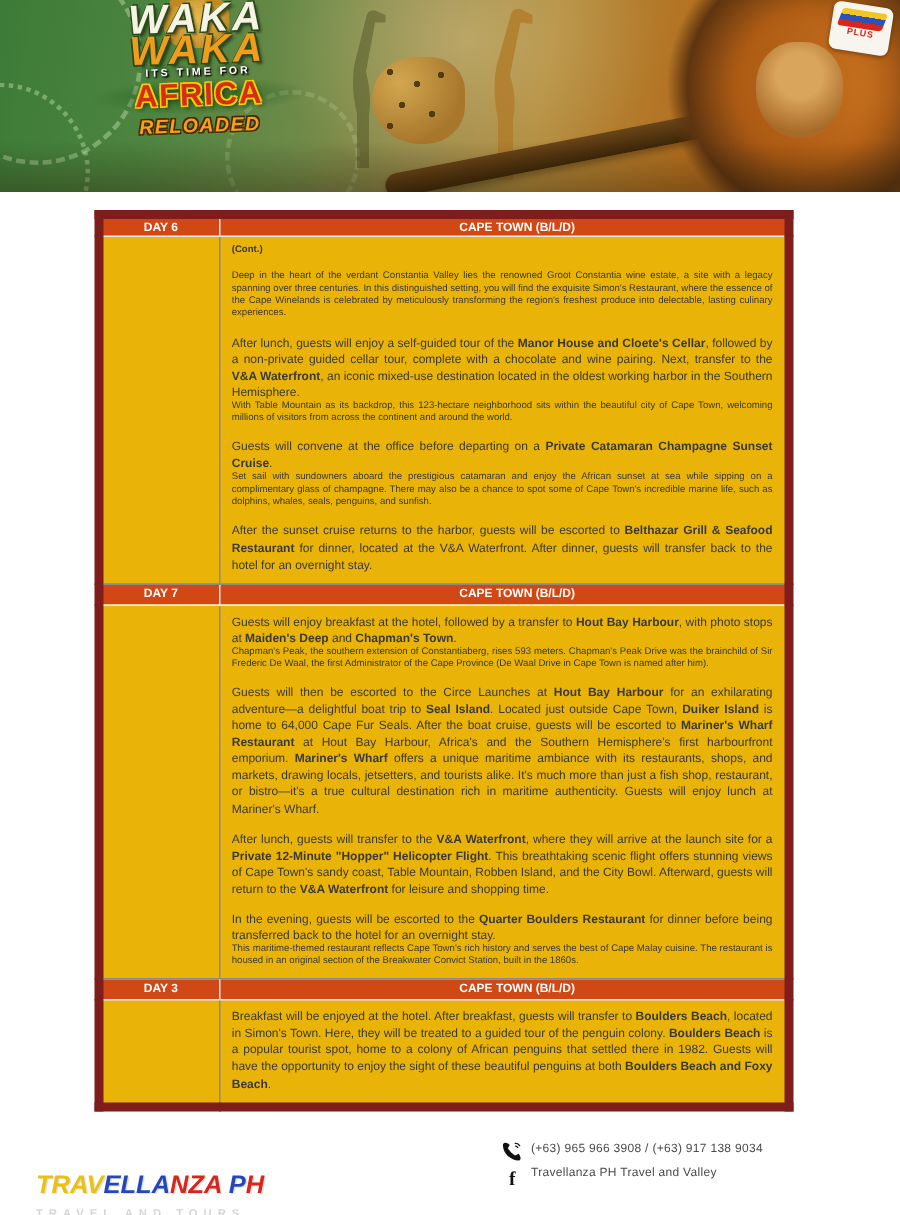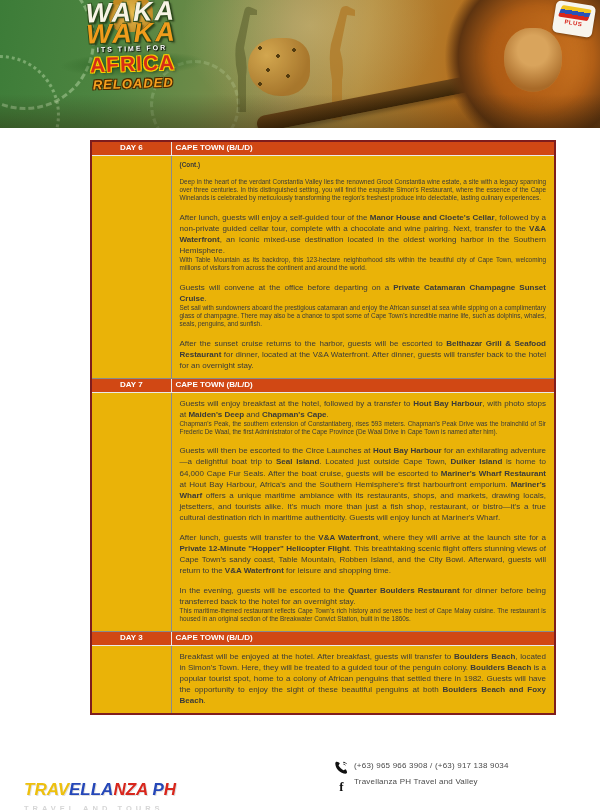--- a/index.html
+++ b/index.html
@@ -55,26 +55,26 @@
   .waka-reloaded { position:relative; font-size:13px; font-weight:800; font-style:italic; letter-spacing:1px; color:#f5a01e;
     text-shadow:1px 1px 0 #4a2a00, -1px 1px 0 #4a2a00, 1px -1px 0 #4a2a00, -1px -1px 0 #4a2a00; }
 
   .brand-badge { position:absolute; right:6px; top:3px; width:40px; height:32px; background:#f7f5ee; border-radius:5px;
     transform:rotate(9deg); box-shadow:0 1px 3px rgba(0,0,0,.4); overflow:hidden; text-align:center; }
   .badge-stripes { display:block; margin:4px auto 1px; width:30px; height:12px; border-radius:2px;
     background:linear-gradient(180deg, #f2c522 0 33%, #2a52b8 33% 66%, #d8261c 66% 100%); transform:skewX(-12deg); }
   .badge-label { display:block; font-size:6px; font-weight:800; color:#d8261c; letter-spacing:.5px; }
 
   
-  table.itinerary { margin:12px 0 0 90px; width:466px; border-collapse:collapse; border:2px solid #7f1d1d; table-layout:fixed; }
+  table.itinerary { margin:12px 0 0 63px; width:466px; border-collapse:collapse; border:6px solid #7f1d1d; table-layout:fixed; }
   table.itinerary td { vertical-align:top; }
   .hdr-row td { background:#d14814; color:#fff; font-weight:bold; font-size:8px; height:14px; padding:1px 0;
     border:1px solid #e9e9e9; }
   .hdr-row td.day-cell { width:80px; text-align:center; }
-  .hdr-row td.title-cell { padding-left:4px; text-align:left; }
+  .hdr-row td.title-cell { padding-left:20px; text-align:center; }
   .body-row td { border:1px solid #8a8a8a; background:#eab308; }
   .body-row td.day-empty { width:80px; }
   .body-row td.content-cell { padding:5px 8px 7px 8px; }
   .para { text-align:justify; color:#3a3a3a; }
   .para.normal { font-size:8px; line-height:1.38; }
   .para.small { font-size:6.4px; line-height:1.3; }
   .para.gap { margin-top:9px; }
   .para .b { font-weight:bold; }
 
   
@@ -144,21 +144,21 @@
             <div class="para normal gap"><span>After the sunset cruise returns to the harbor, guests will be escorted to </span><span class="b">Belthazar Grill &amp; Seafood Restaurant</span><span> for dinner, located at the V&amp;A Waterfront. After dinner, guests will transfer back to the hotel for an overnight stay.</span></div>
           </td>
         </tr>
         <tr class="hdr-row">
           <td class="day-cell">DAY 7</td>
           <td class="title-cell">CAPE TOWN (B/L/D)</td>
         </tr>
         <tr class="body-row">
           <td class="day-empty"></td>
           <td class="content-cell">
-            <div class="para normal"><span>Guests will enjoy breakfast at the hotel, followed by a transfer to </span><span class="b">Hout Bay Harbour</span><span>, with photo stops at </span><span class="b">Maiden's Deep</span><span> and </span><span class="b">Chapman's Cape</span><span>.</span></div>
+            <div class="para normal"><span>Guests will enjoy breakfast at the hotel, followed by a transfer to </span><span class="b">Hout Bay Harbour</span><span>, with photo stops at </span><span class="b">Maiden's Deep</span><span> and </span><span class="b">Chapman's Town</span><span>.</span></div>
             <div class="para small"><span>Chapman's Peak, the southern extension of Constantiaberg, rises 593 meters. Chapman's Peak Drive was the brainchild of Sir Frederic De Waal, the first Administrator of the Cape Province (De Waal Drive in Cape Town is named after him).</span></div>
             <div class="para normal gap"><span>Guests will then be escorted to the Circe Launches at </span><span class="b">Hout Bay Harbour</span><span> for an exhilarating adventure—a delightful boat trip to </span><span class="b">Seal Island</span><span>. Located just outside Cape Town, </span><span class="b">Duiker Island</span><span> is home to 64,000 Cape Fur Seals. After the boat cruise, guests will be escorted to </span><span class="b">Mariner's Wharf Restaurant</span><span> at Hout Bay Harbour, Africa's and the Southern Hemisphere's first harbourfront emporium. </span><span class="b">Mariner's Wharf</span><span> offers a unique maritime ambiance with its restaurants, shops, and markets, drawing locals, jetsetters, and tourists alike. It's much more than just a fish shop, restaurant, or bistro—it's a true cultural destination rich in maritime authenticity. Guests will enjoy lunch at Mariner's Wharf.</span></div>
             <div class="para normal gap"><span>After lunch, guests will transfer to the </span><span class="b">V&amp;A Waterfront</span><span>, where they will arrive at the launch site for a </span><span class="b">Private 12-Minute "Hopper" Helicopter Flight</span><span>. This breathtaking scenic flight offers stunning views of Cape Town's sandy coast, Table Mountain, Robben Island, and the City Bowl. Afterward, guests will return to the </span><span class="b">V&amp;A Waterfront</span><span> for leisure and shopping time.</span></div>
             <div class="para normal gap"><span>In the evening, guests will be escorted to the </span><span class="b">Quarter Boulders Restaurant</span><span> for dinner before being transferred back to the hotel for an overnight stay.</span></div>
             <div class="para small"><span>This maritime-themed restaurant reflects Cape Town's rich history and serves the best of Cape Malay cuisine. The restaurant is housed in an original section of the Breakwater Convict Station, built in the 1860s.</span></div>
           </td>
         </tr>
         <tr class="hdr-row">
           <td class="day-cell">DAY 3</td>
           <td class="title-cell">CAPE TOWN (B/L/D)</td>

